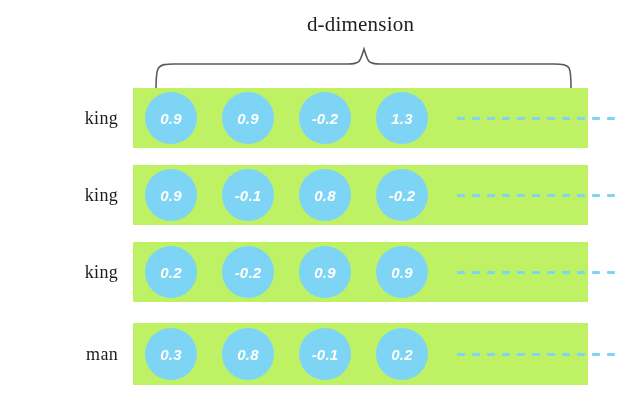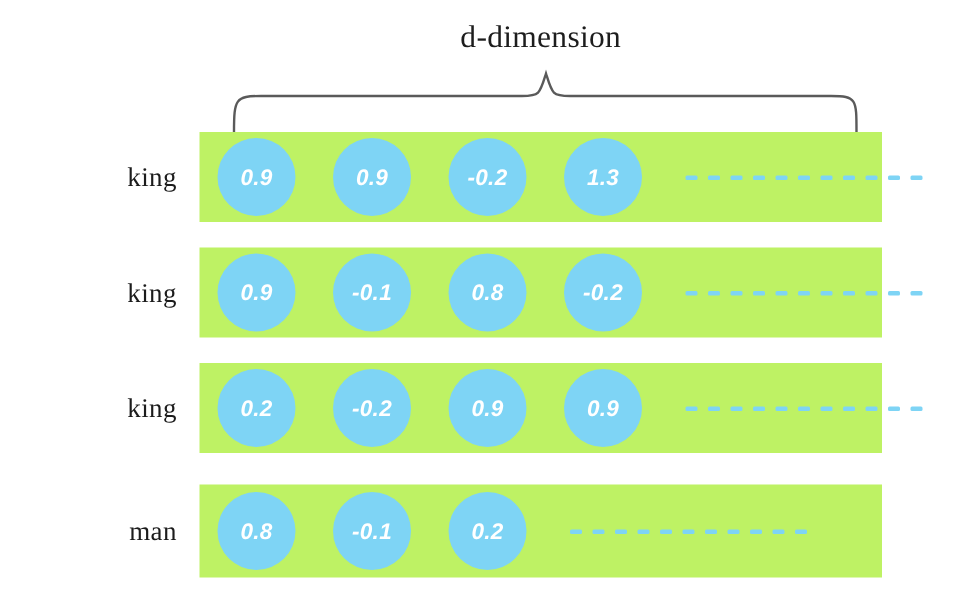--- a/index.html
+++ b/index.html
@@ -229,20 +229,21 @@
           <span class="dot"></span>
         </div>
       </div>
     </div>
   </div>
 
   <div class="row row-3">
     <div class="row-label">man</div>
     <div class="band">
       <div class="cells">
+        <div class="cell">0.3</div>
         <div class="cell">0.8</div>
         <div class="cell">-0.1</div>
         <div class="cell">0.2</div>
         <div class="dots">
           <span class="dot"></span>
           <span class="dot"></span>
           <span class="dot"></span>
           <span class="dot"></span>
           <span class="dot"></span>
           <span class="dot"></span>

